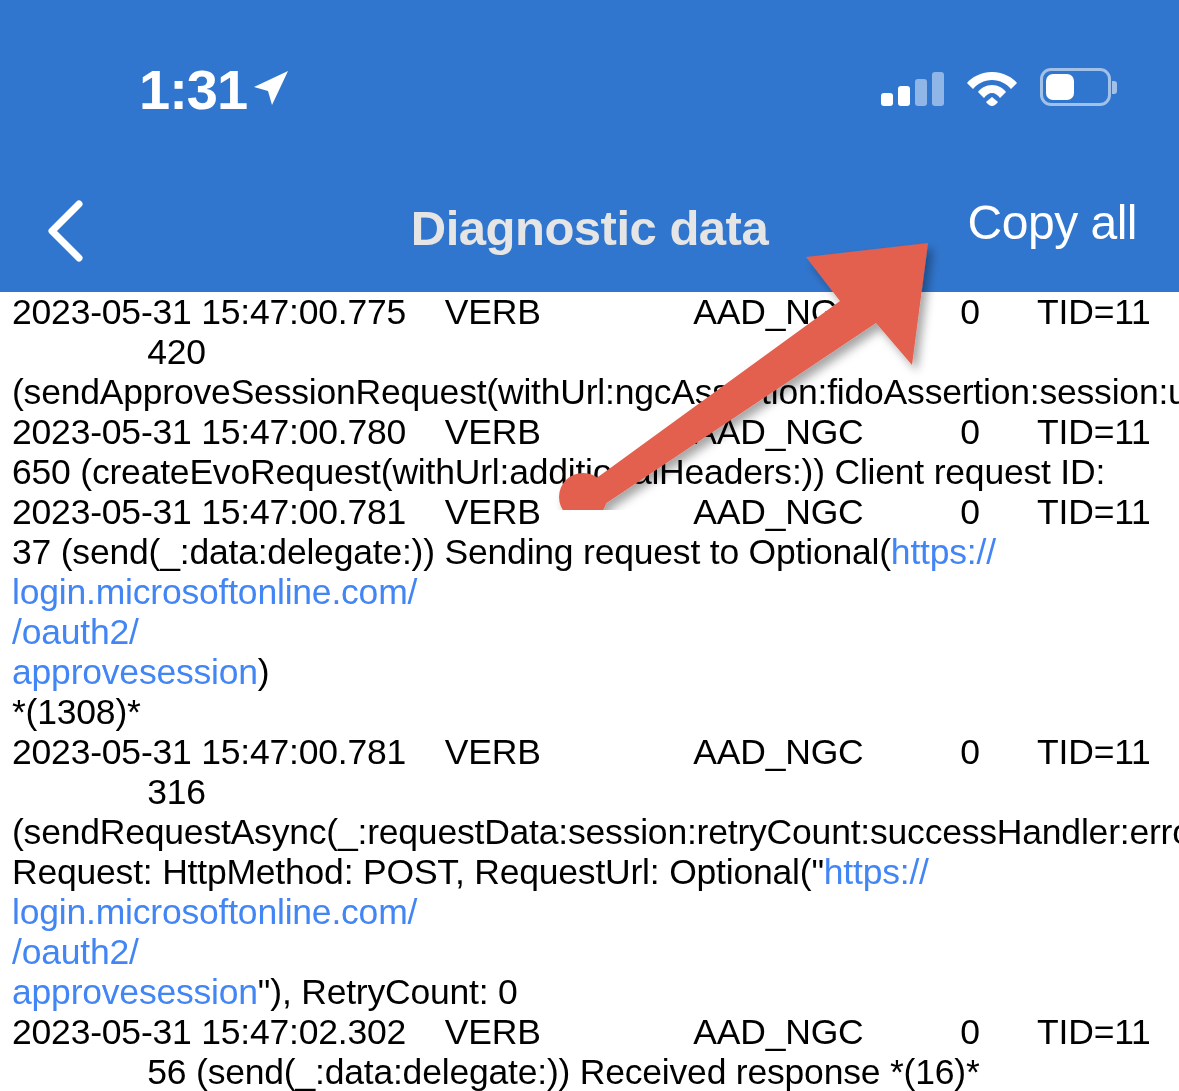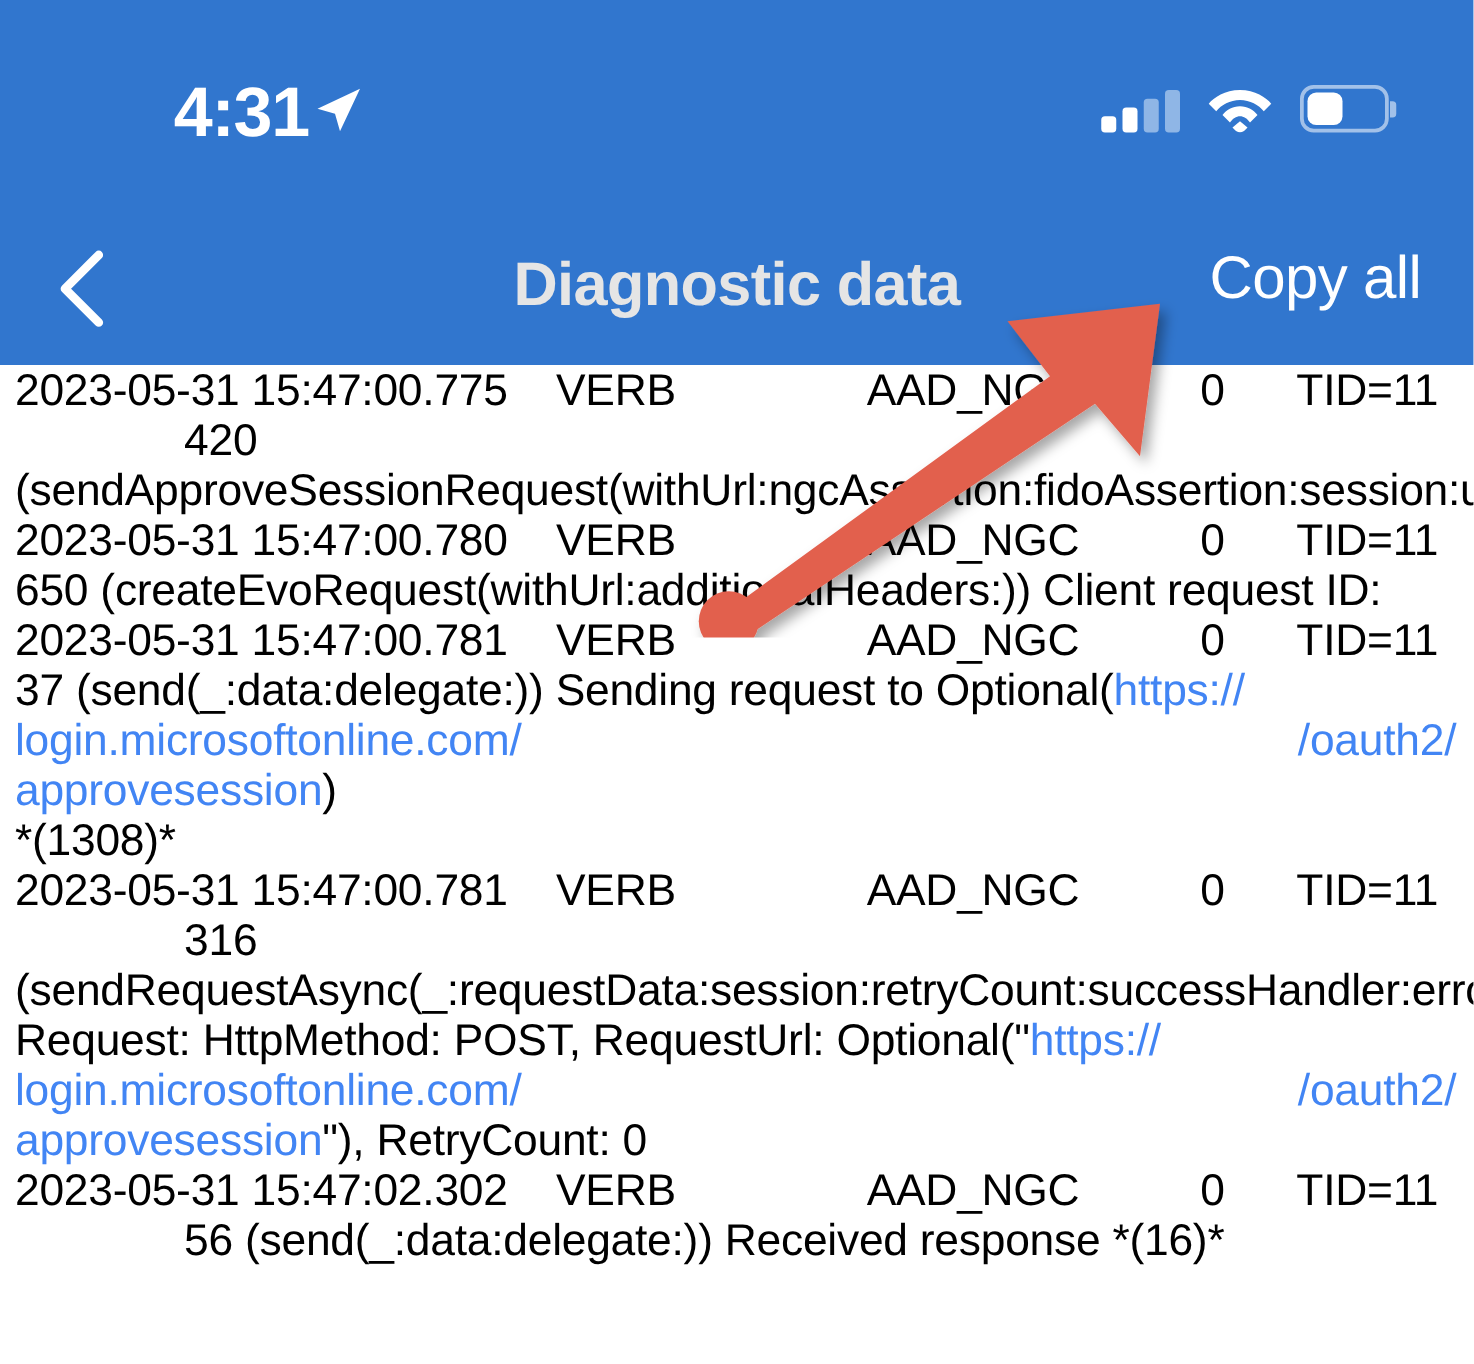--- a/index.html
+++ b/index.html
@@ -92,20 +92,21 @@
     color:#000;
     white-space:pre;
     padding-left:12px;
     letter-spacing:-0.2px;
   }
   .logline.wrap { white-space:normal; padding-right:10px; }
   .logline.justify {
     white-space:normal;
     display:flex; justify-content:space-between;
     padding-right:14px;
+    flex-direction:column;
   }
   .lnk { color:#4285f4; }
 
   
   .annot {
     position:absolute; left:540px; top:225px;
     width:420px; height:285px;
     z-index:5; pointer-events:none;
   }
 </style>
@@ -144,21 +145,21 @@
 
     <div class="logline wrap"><span class="lnk">approvesession</span><span>"), RetryCount: 0</span></div>
 
     <div class="logline">2023-05-31 15:47:02.302    VERB                AAD_NGC          0      TID=11</div>
     <div class="logline">              56 (send(_:data:delegate:)) Received response *(16)*</div>
   </div>
 
   <div class="chrome">
 
     <div class="statusbar">
-      <div class="status-time">4:31</div>
+      <div class="status-time">1:31</div>
 
       <svg class="loc-arrow" viewBox="0 0 40 40">
         <path d="M37 3 L3 19 L17 23 L21 37 Z" fill="#ffffff"></path>
       </svg>
 
       <div class="status-right">
         <span class="cell">
             <i></i>
             <i></i>
             <i></i>

